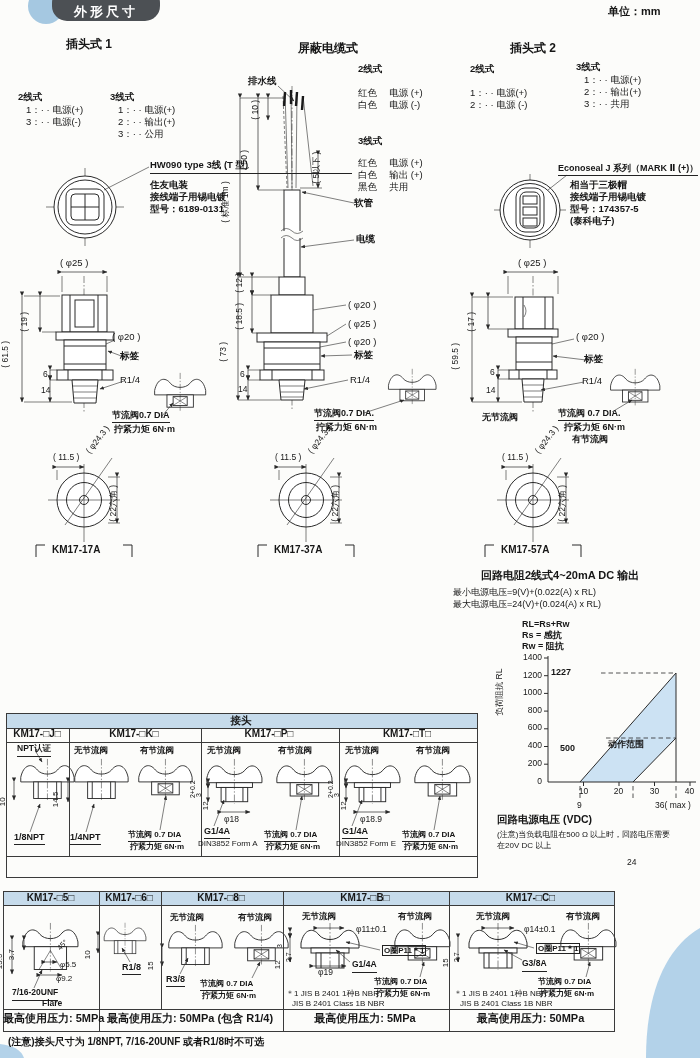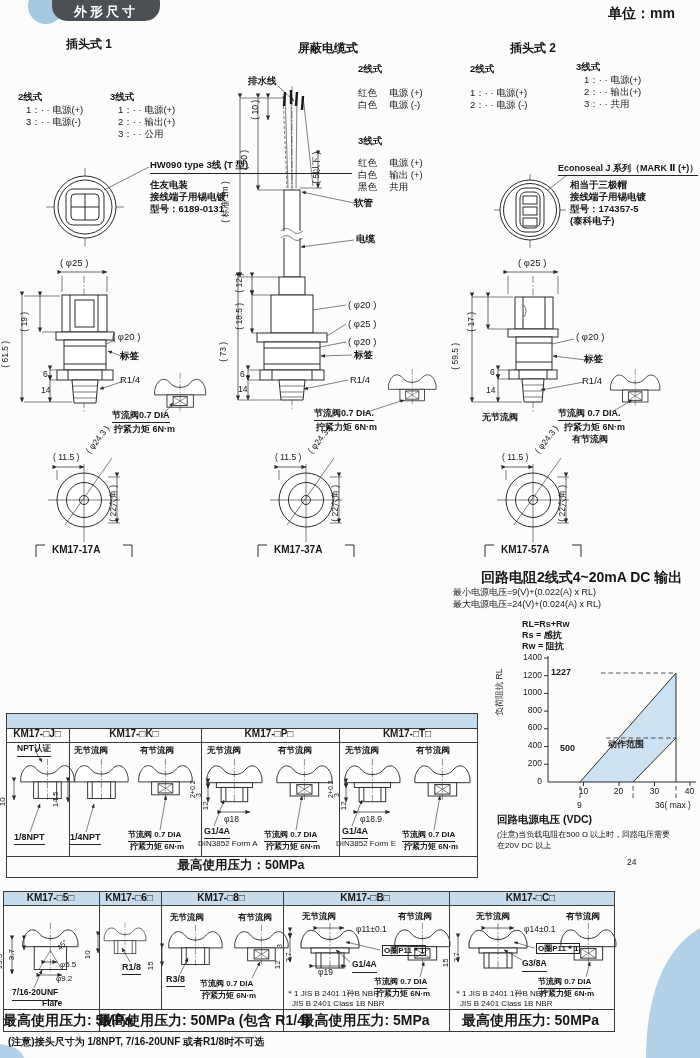--- a/index.html
+++ b/index.html
@@ -7,21 +7,21 @@
         font-family:"Liberation Sans","DejaVu Sans",sans-serif;color:#161616;}
   #art{position:absolute;left:0;top:0;z-index:1;}
   .lb{position:absolute;white-space:nowrap;font-size:9.5px;line-height:1.15;z-index:3;}
   .b{font-weight:bold;}
   .u{border-bottom:1px solid #222;padding-bottom:2px;}
   .ctr{text-align:center;}
   .rv{transform:rotate(-90deg);transform-origin:left bottom;}
   .r52{transform:rotate(-52deg);transform-origin:left bottom;}
   .r45{transform:rotate(-45deg);transform-origin:left bottom;}
   .s7{font-size:7px;}.s75{font-size:7.5px;}.s8{font-size:8px;}.s85{font-size:8.5px;}
-  .s9{font-size:9px;}.s10{font-size:10px;}.s105{font-size:10.5px;}.s11{font-size:14px;}
+  .s9{font-size:9px;}.s10{font-size:10px;}.s105{font-size:10.5px;}.s11{font-size:11px;}
   .s12{font-size:12px;}.s125{font-size:12.5px;}
   .tbl{position:absolute;border:1.5px solid #3a3a3a;z-index:2;}
   .vln{position:absolute;width:0;border-left:1px solid #3a3a3a;}
   .hln{position:absolute;height:0;border-top:1px solid #3a3a3a;left:0;right:0;}
   .hdrbg{position:absolute;background:#c6dbeb;left:0;right:0;}
   .badge-pill{position:absolute;left:52px;top:-12px;width:108px;height:33px;background:#4c5054;
       border-radius:15px;z-index:4;color:#fff;font-weight:bold;font-size:13px;letter-spacing:3px;
       text-align:center;line-height:47px;}
   .badge-dot{position:absolute;left:28px;top:-12px;width:36px;height:36px;border-radius:50%;
       background:#a5c8e1;z-index:4;}
@@ -481,20 +481,21 @@
 <div class="lb s85 ctr" style="left:646px;top:787px;width:17px;">30</div>
 <div class="lb s85 ctr" style="left:681px;top:787px;width:17px;">40</div>
 <div class="lb s85" style="left:577px;top:801px;">9</div>
 <div class="lb s85" style="left:627px;top:818px;margin-top:40px;">24</div>
 <div class="lb s85" style="left:655px;top:801px;">36( max )</div>
 <div class="lb s85 rv" style="left:505px;top:706px;">负荷阻抗 RL</div>
 <div class="lb b s105" style="left:497px;top:813px;">回路电源电压 (VDC)</div>
 <div class="lb s8" style="left:497px;top:830px;">(注意)当负载电阻在500 Ω 以上时，回路电压需要</div>
 <div class="lb s8" style="left:497px;top:841px;">在20V DC 以上</div>
 
+<div class="lb b s105 ctr" style="left:6px;top:714px;width:470px;">接头</div>
 <div class="lb b s10 ctr" style="left:6px;top:728px;width:62px;">KM17-□J□</div>
 <div class="lb b s10 ctr" style="left:68px;top:728px;width:132px;">KM17-□K□</div>
 <div class="lb b s10 ctr" style="left:200px;top:728px;width:138px;">KM17-□P□</div>
 <div class="lb b s10 ctr" style="left:338px;top:728px;width:138px;">KM17-□T□</div>
 <div class="lb b u s85" style="left:17px;top:744px;">NPT认证</div>
 <div class="lb s8 rv" style="left:7px;top:797px;">10</div>
 <div class="lb b u s9" style="left:14px;top:832px;">1/8NPT</div>
 <div class="lb b s85" style="left:74px;top:746px;">无节流阀</div>
 <div class="lb b s85" style="left:140px;top:746px;">有节流阀</div>
 <div class="lb s8 rv" style="left:60px;top:798px;">14.5</div>
@@ -514,21 +515,20 @@
 <div class="lb b s85" style="left:345px;top:746px;">无节流阀</div>
 <div class="lb b s85" style="left:416px;top:746px;">有节流阀</div>
 <div class="lb s7 rv" style="left:335px;top:790px;">2+0.2</div>
 <div class="lb s7 rv" style="left:341px;top:789px;">3</div>
 <div class="lb s8 rv" style="left:348px;top:801px;">12</div>
 <div class="lb s85" style="left:360px;top:815px;">φ18.9</div>
 <div class="lb b u s9" style="left:342px;top:826px;">G1/4A</div>
 <div class="lb s8" style="left:336px;top:839px;">DIN3852 Form E</div>
 <div class="lb b u s8" style="left:402px;top:830px;">节流阀 0.7 DIA</div>
 <div class="lb b s8" style="left:404px;top:842px;">拧紧力矩 6N·m</div>
-<div class="lb b s125 ctr" style="left:6px;top:858px;width:470px;">最高使用压力：50MPa</div>
 
 <div class="lb b s10 ctr" style="left:3px;top:892px;width:95px;">KM17-□5□</div>
 <div class="lb b s10 ctr" style="left:98px;top:892px;width:62px;">KM17-□6□</div>
 <div class="lb b s10 ctr" style="left:160px;top:892px;width:122px;">KM17-□8□</div>
 <div class="lb b s10 ctr" style="left:282px;top:892px;width:166px;">KM17-□B□</div>
 <div class="lb b s10 ctr" style="left:448px;top:892px;width:165px;">KM17-□C□</div>
 
 <div class="lb s8 rv" style="left:4px;top:960px;">13.5</div>
 <div class="lb s8 rv" style="left:16px;top:951px;">3.7</div>
 <div class="lb s75 r45" style="left:62px;top:944px;">45°</div>

